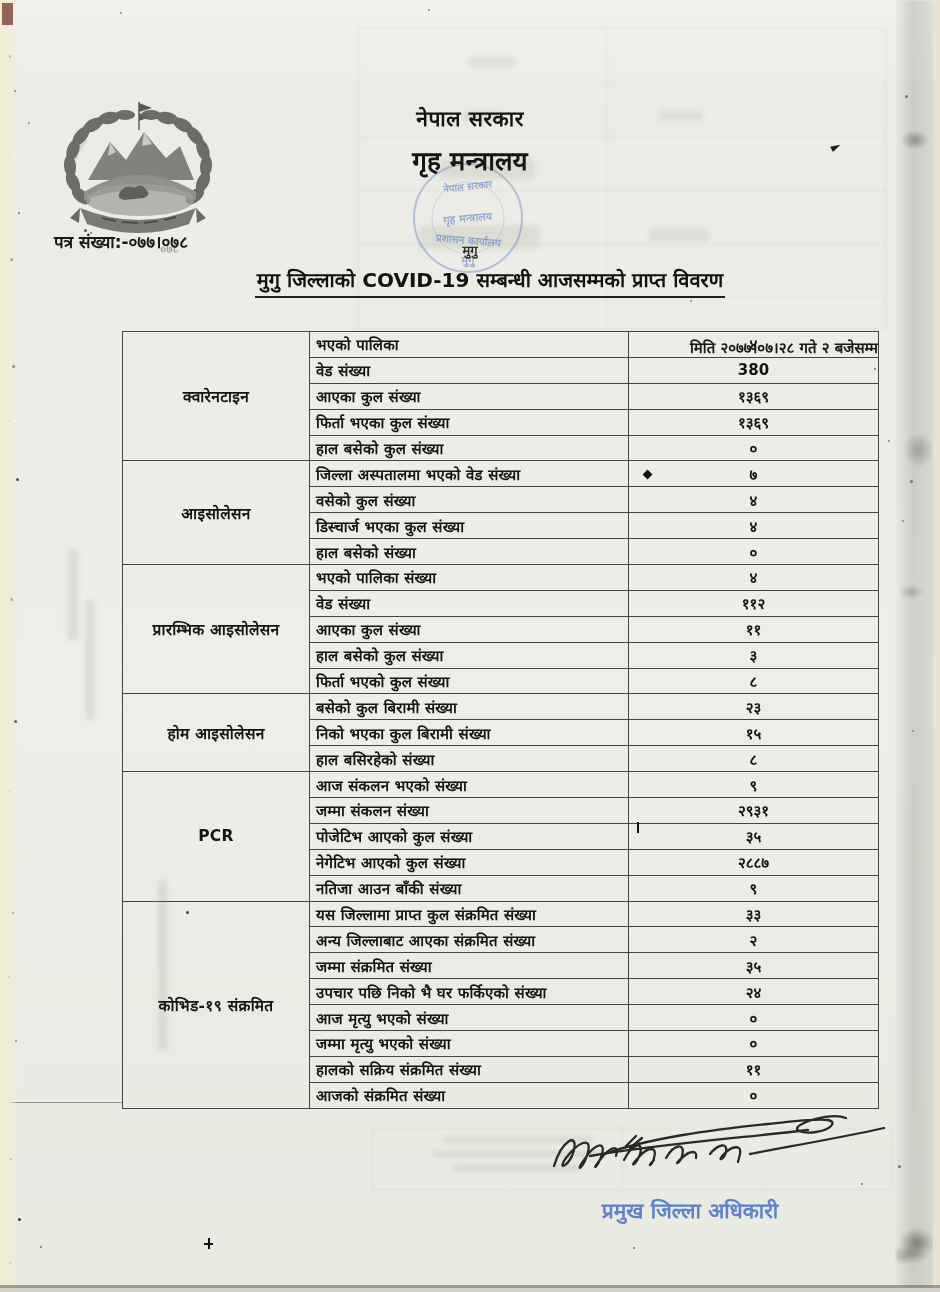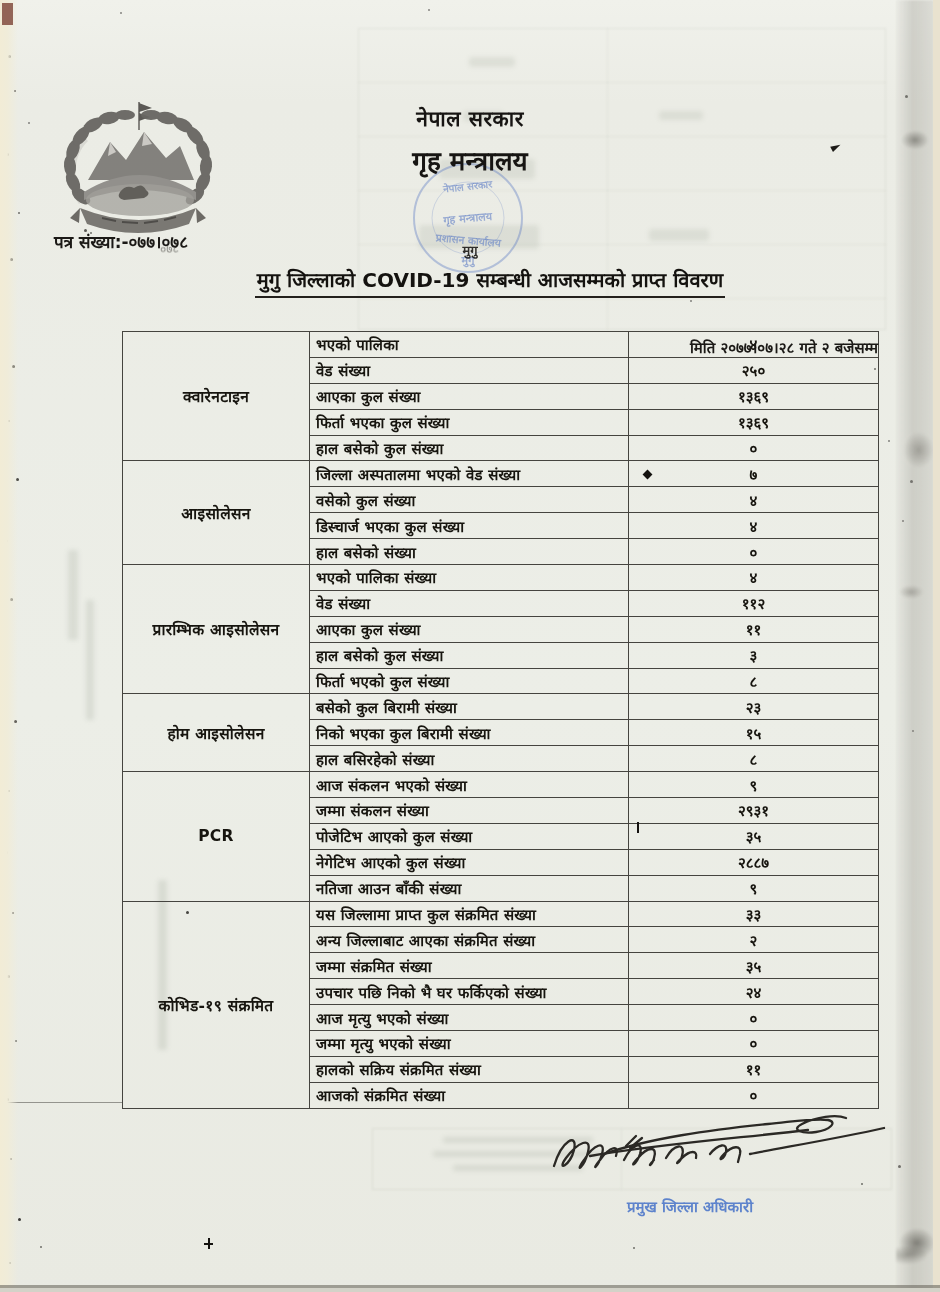--- a/index.html
+++ b/index.html
@@ -65,21 +65,21 @@
   table.covid td{border:1px solid #45443f;padding:0 6px;color:#17150f;overflow:hidden;}
   td.cat{text-align:center;font-size:15.5px;font-weight:700;letter-spacing:.3px;}
   td.lbl{font-size:15px;font-weight:600;padding-left:9px;letter-spacing:.2px;}
   td.val{text-align:center;font-size:15px;font-weight:600;color:#1d1b20;}
 
   
   .sig-svg{position:absolute;left:540px;top:1110px;width:352px;height:72px;z-index:4;}
   .sig-name{position:absolute;left:540px;top:1172px;width:300px;text-align:center;
             font-size:17px;font-weight:700;color:#5d83cc;z-index:4;filter:blur(.3px);}
   .sig-title{position:absolute;left:540px;top:1196px;width:300px;text-align:center;
-             font-size:15px;font-weight:700;color:#5d83cc;z-index:4;filter:blur(.3px);}
+             font-size:21px;font-weight:700;color:#5d83cc;z-index:4;filter:blur(.3px);}
 
   
   .speck{position:absolute;background:#1c1a17;border-radius:50%;z-index:5;}
   .mark-diamond{position:absolute;left:644px;top:471px;width:7px;height:7px;background:#14120f;
                 transform:rotate(45deg);z-index:5;}
   .mark-bar{position:absolute;left:637px;top:822px;width:2px;height:11px;background:#14120f;z-index:5;}
   .mark-arrow{position:absolute;left:831px;top:144px;width:0;height:0;z-index:5;
       border-left:10px solid #1c1a17;border-top:3px solid transparent;border-bottom:3px solid transparent;
       transform:rotate(-28deg);}
   .mark-plus{position:absolute;left:203px;top:1238px;width:11px;height:11px;z-index:5;}
@@ -203,21 +203,21 @@
         <col>
       </colgroup>
     <tbody id="table-body">
         <tr>
           <td class="cat" rowspan="5">क्वारेनटाइन</td>
           <td class="lbl">भएको पालिका</td>
           <td class="val">४</td>
         </tr>
         <tr>
           <td class="lbl">वेड संख्या</td>
-          <td class="val">२५०</td>
+          <td class="val">380</td>
         </tr>
         <tr>
           <td class="lbl">आएका कुल संख्या</td>
           <td class="val">१३६९</td>
         </tr>
         <tr>
           <td class="lbl">फिर्ता भएका कुल संख्या</td>
           <td class="val">१३६९</td>
         </tr>
         <tr>

